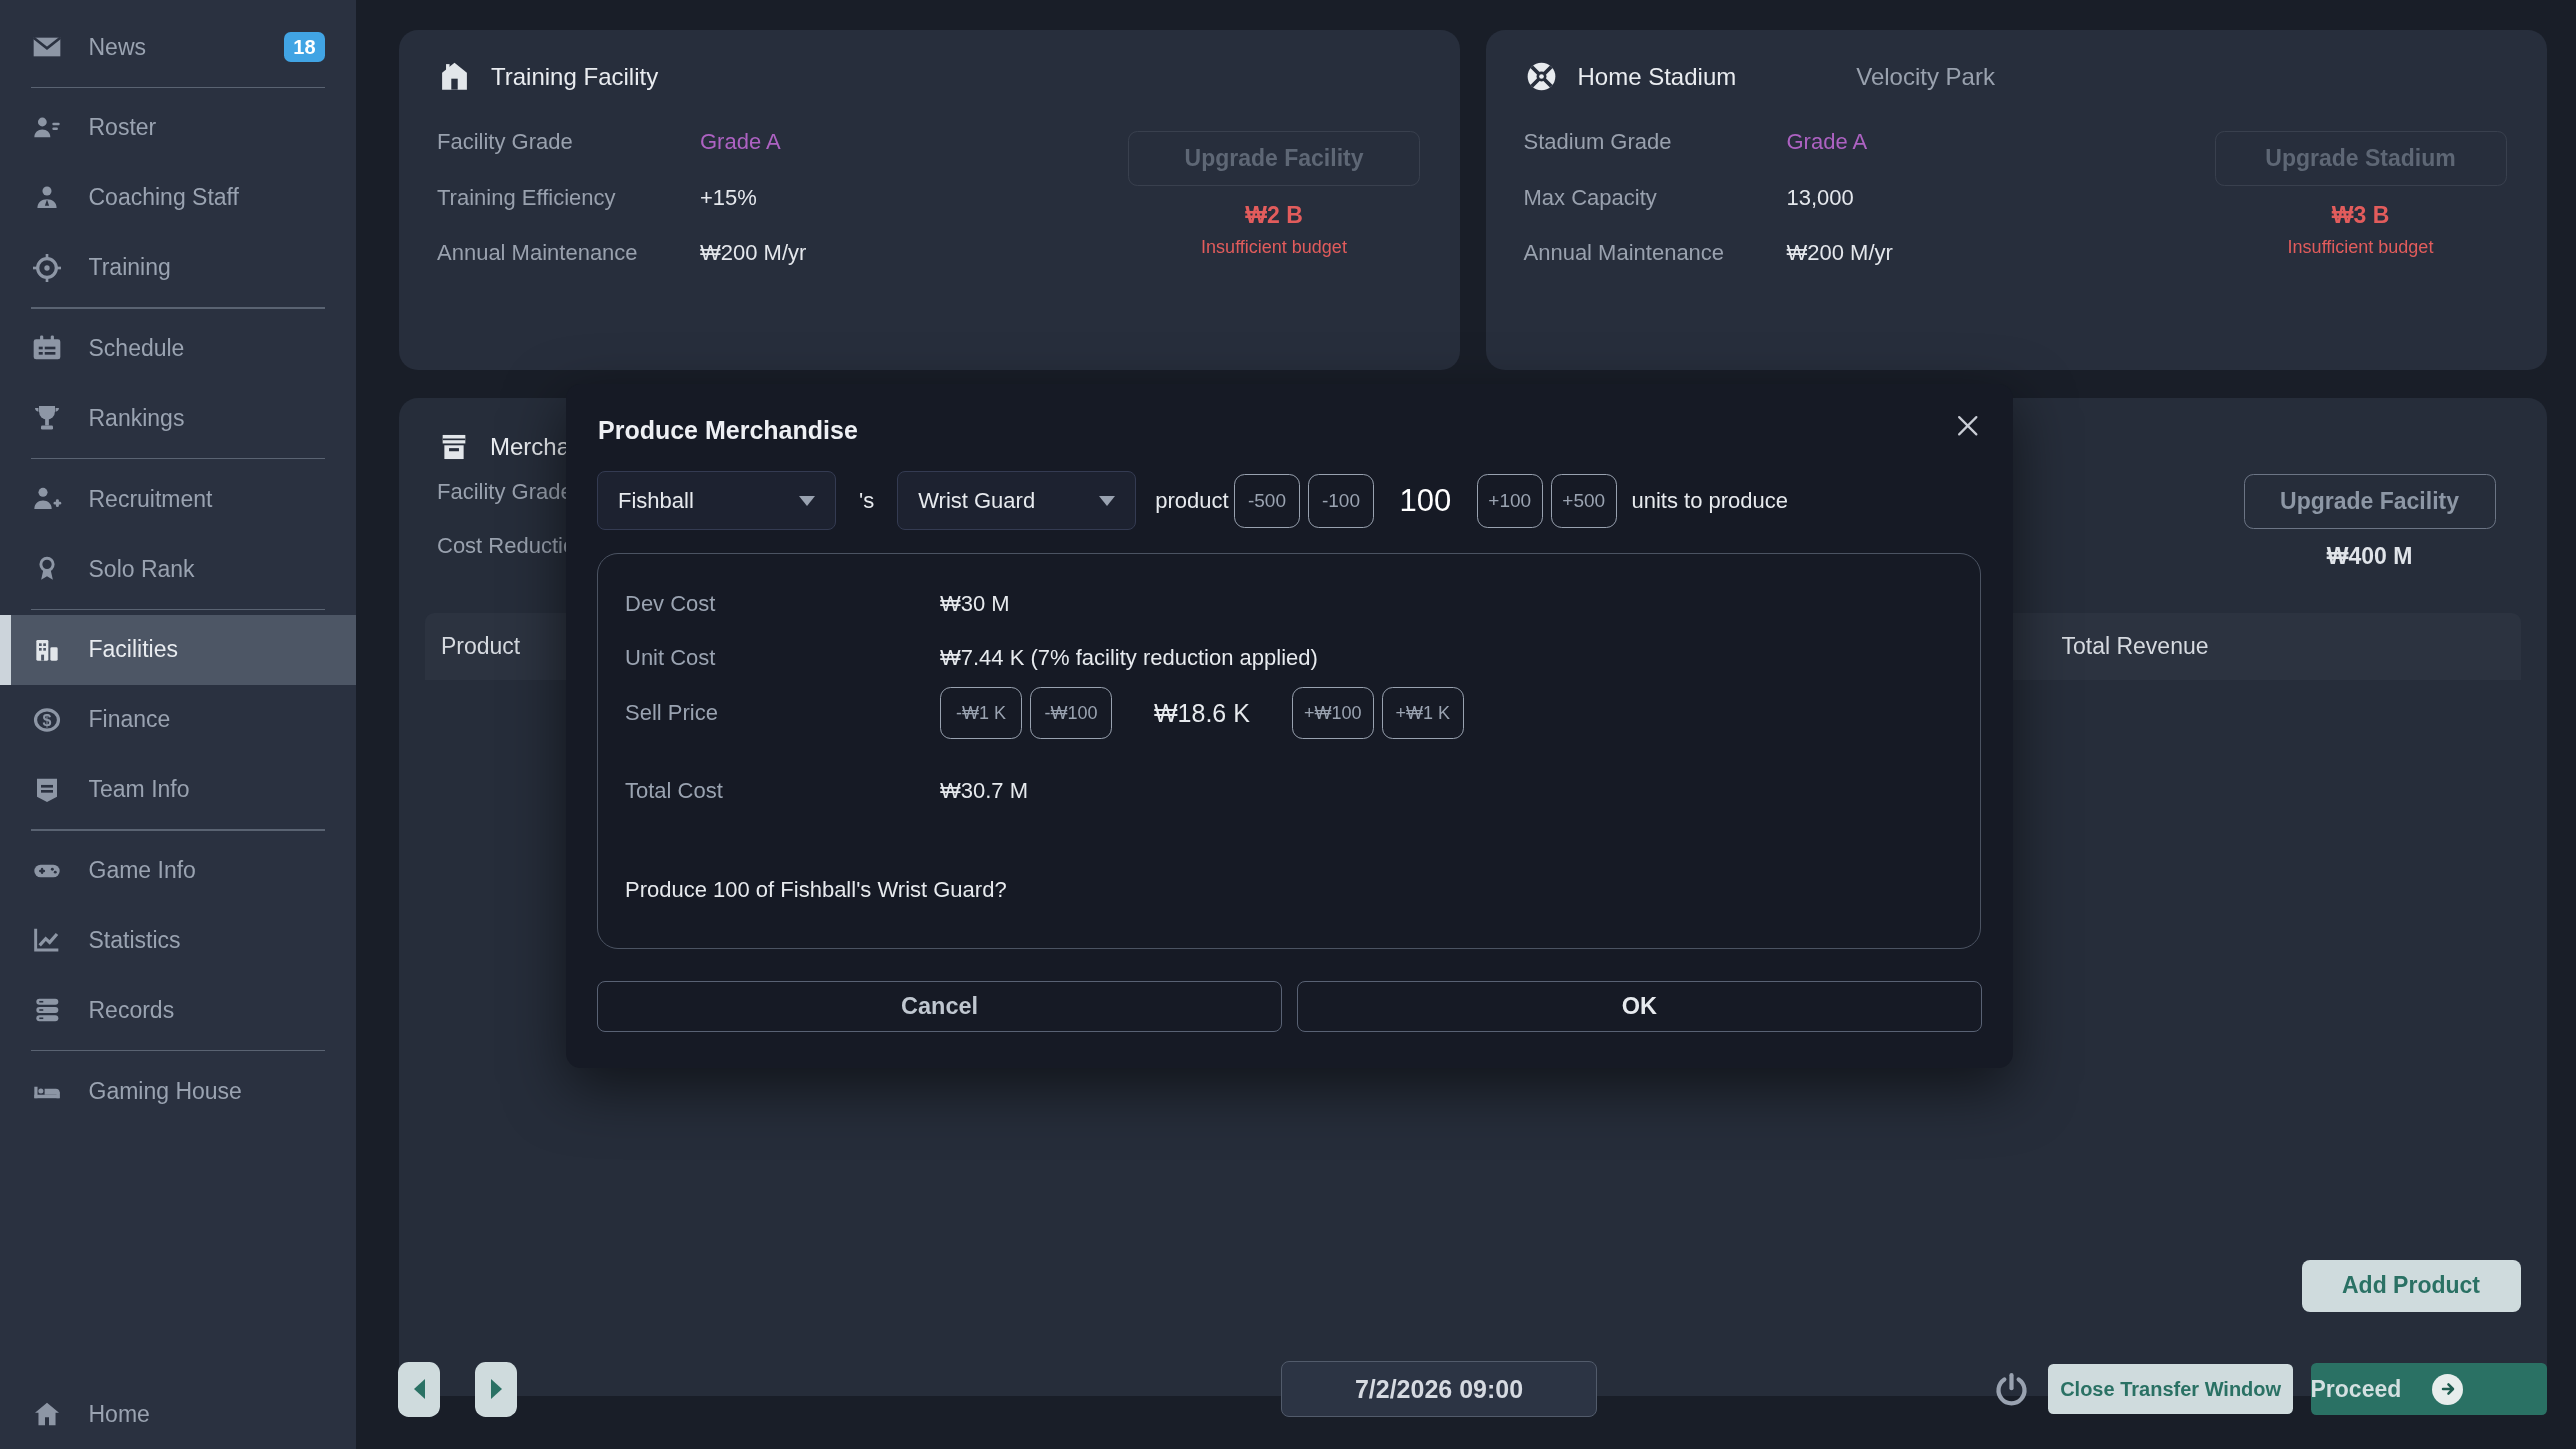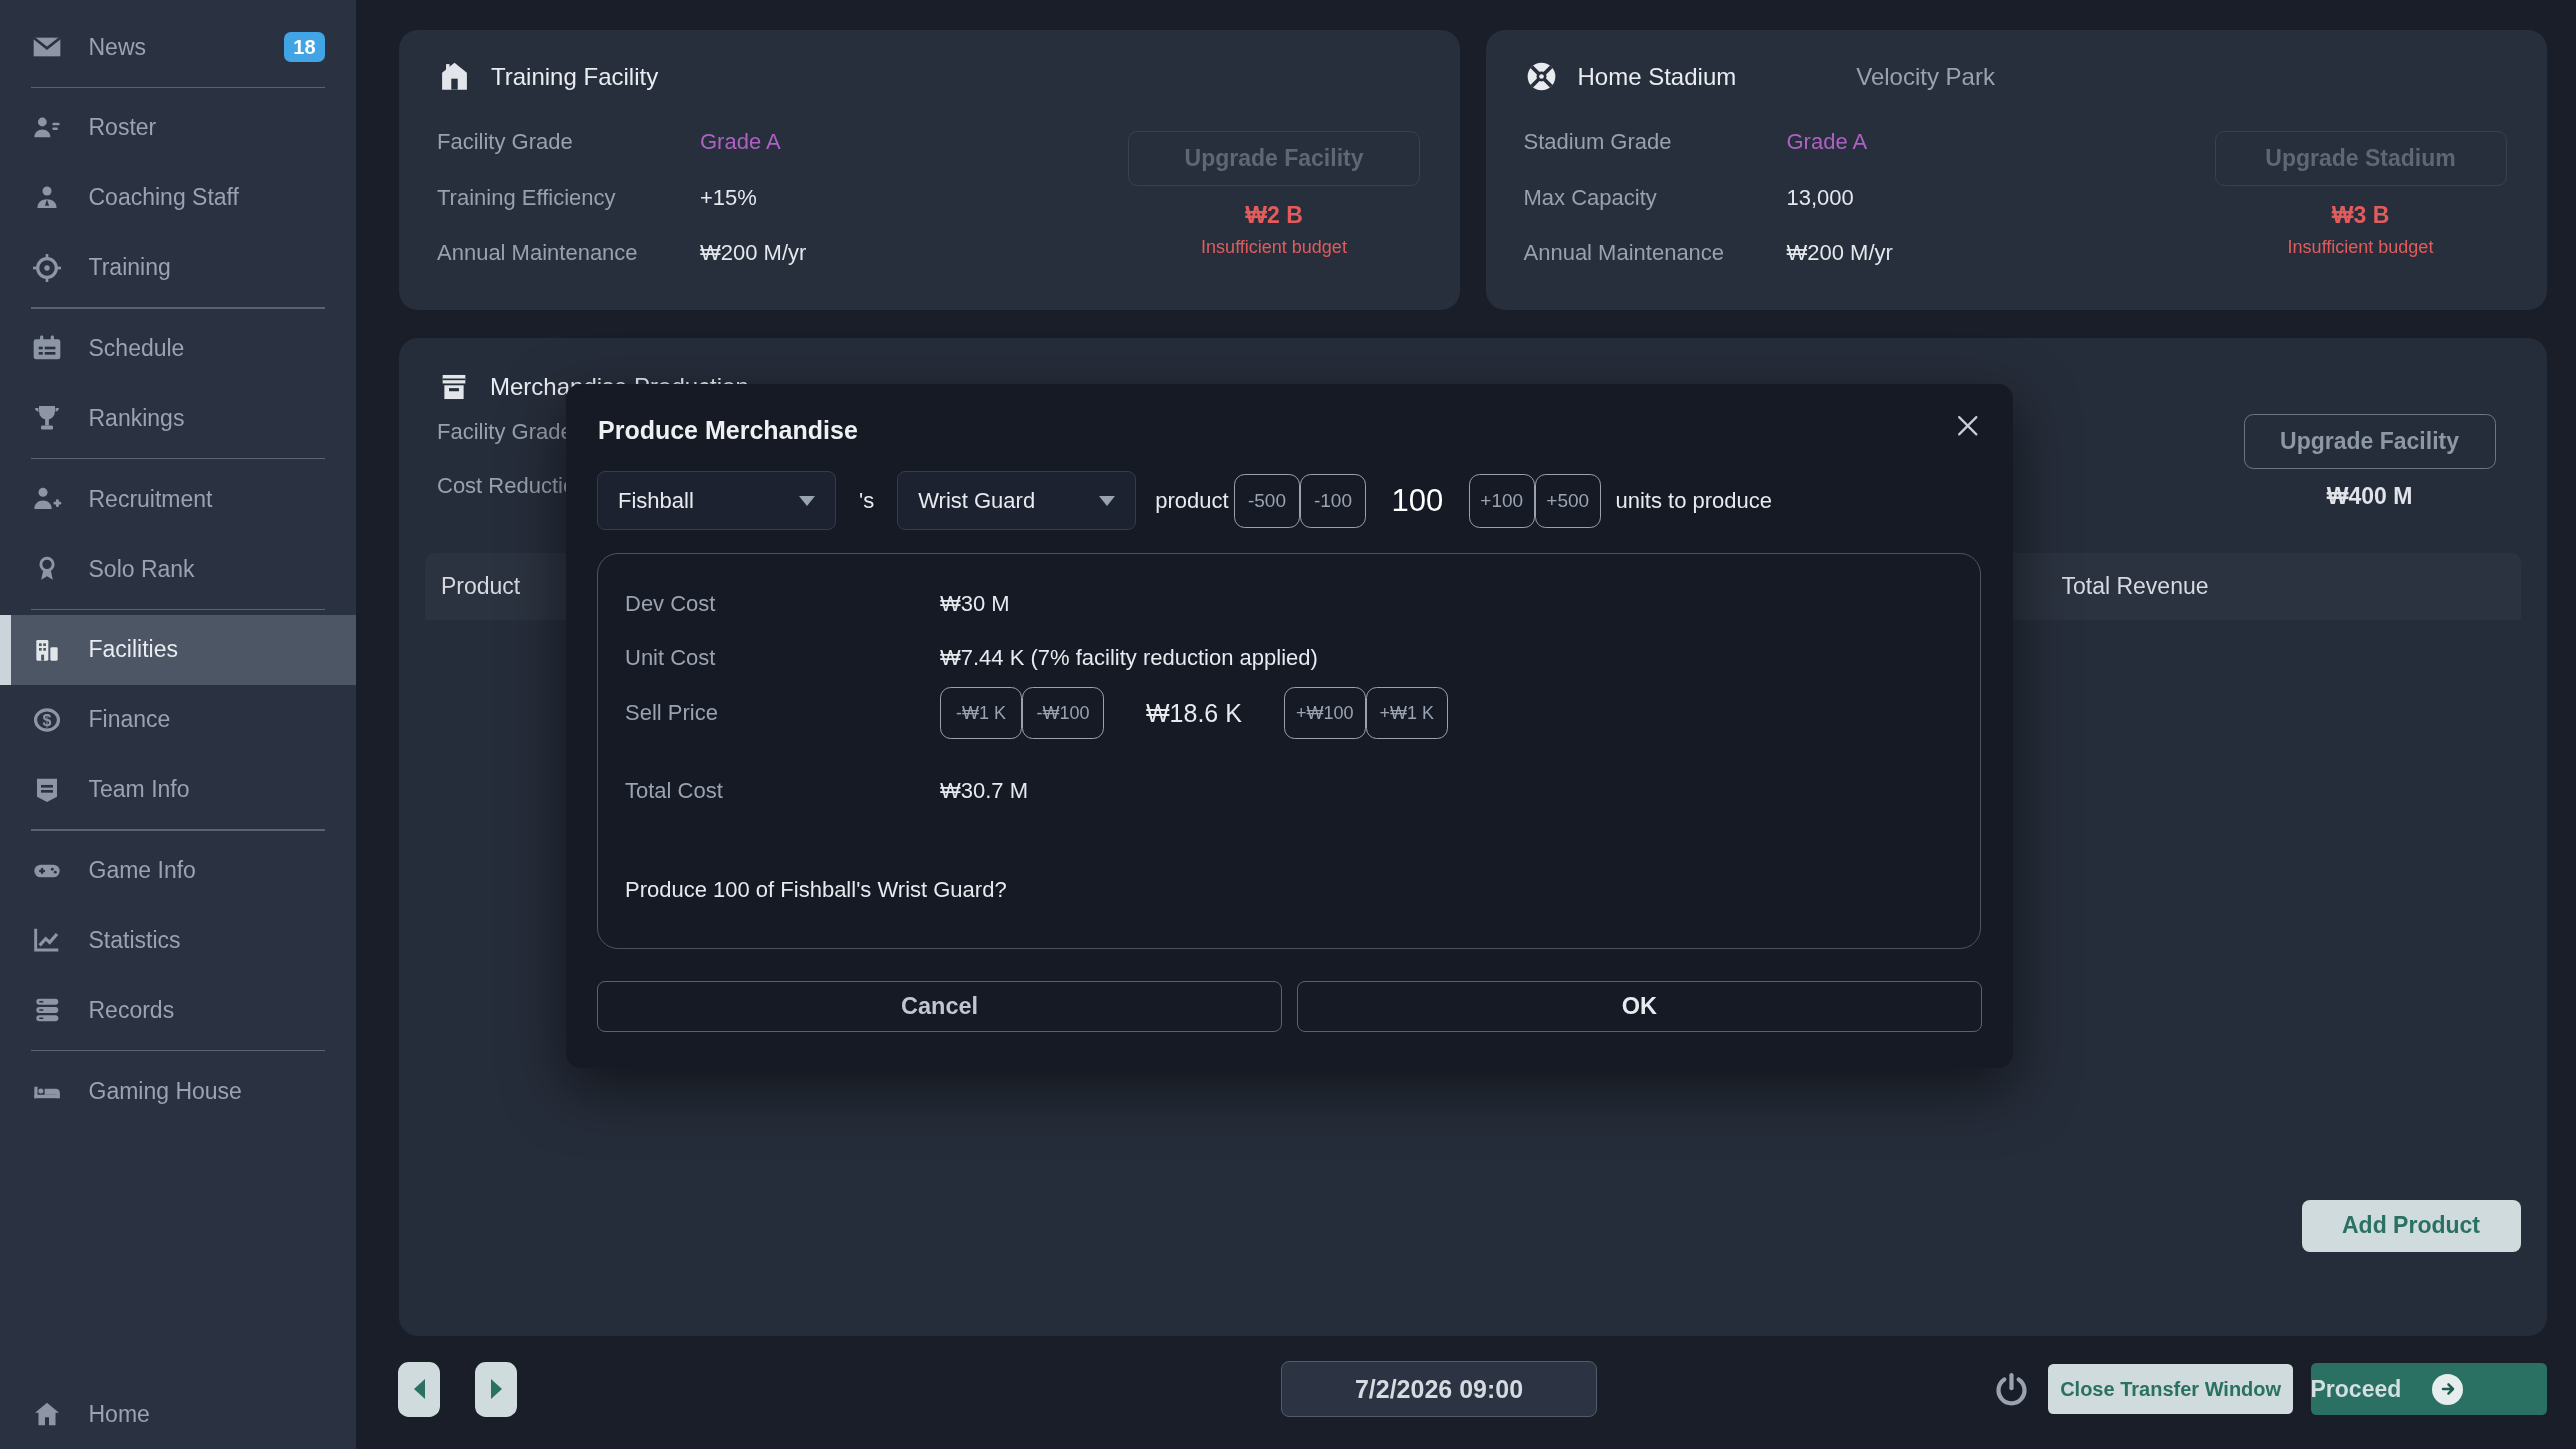--- a/index.html
+++ b/index.html
@@ -18,21 +18,21 @@
   .nav-item.selected{background:#4d5665;color:#e9ecf0;}
   .nav-item.selected .nav-icon{color:#e2e6ea;}
   .nav-item.selected::before{content:"";position:absolute;left:0;top:0;bottom:0;width:10.7px;background:#ccd4db;}
   .badge{margin-left:auto;background:#41a4e4;color:#fff;font-weight:bold;font-size:20px;
     padding:4.7px 9.4px;border-radius:6.7px;line-height:1;}
   .divider{height:1.3px;background:#5a6372;margin:4.7px 31px;flex:0 0 auto;}
   .sidebar-spacer{flex:1;}
   
   .main{position:absolute;left:356px;top:0;right:0;bottom:0;padding:29.5px 29.5px 0 43px;box-sizing:border-box;}
   .cards-row{display:flex;gap:25.5px;}
-  .card{background:#272e3c;border-radius:19px;height:280px;flex:1;padding:29.5px 38px;box-sizing:border-box;position:relative;}
+  .card{background:#272e3c;border-radius:19px;height:340px;flex:1;padding:29.5px 38px;box-sizing:border-box;position:relative;}
   .card-head{display:flex;align-items:center;gap:19px;font-size:24px;color:#e9ecf0;}
   .card-head .hicon{width:35px;height:35px;color:#e2e6ea;display:flex;}
   .card-head .hicon svg{width:35px;height:35px;}
   .card-head .subtitle{margin-left:101px;color:#99a1ae;}
   .kv{margin-top:35px;display:grid;grid-template-columns:263px auto;row-gap:29.5px;font-size:22px;align-items:center;}
   .kv .k{color:#99a1ae;}
   .kv .v{color:#e4e7ec;}
   .kv .v.purple{color:#ad62c2;}
   .action{position:absolute;right:40px;top:101px;width:292px;text-align:center;}
   .btn-outline{width:100%;height:55px;border:1.3px solid #39404e;border-radius:9.4px;background:transparent;
@@ -80,21 +80,21 @@
   .controls-row{position:absolute;top:87px;left:31px;right:31px;height:59px;display:flex;align-items:center;}
   .select{width:239px;height:59px;background:#1d2230;border:1.3px solid #343b52;border-radius:8px;
     display:flex;align-items:center;padding:0 20px;font-size:22px;color:#e7eaee;box-sizing:border-box;cursor:pointer;flex:0 0 auto;}
   .select .caret{margin-left:auto;width:0;height:0;border-left:8px solid transparent;border-right:8px solid transparent;border-top:10px solid #99a2b0;}
   .mword{font-size:22px;color:#e7eaee;}
   .possessive{margin:0 23px;}
   .product-word{margin:0 5.4px 0 19px;}
   .units-word{margin-left:14.8px;}
   .chip{height:54px;min-width:66px;border:1.3px solid #99a2b0;border-radius:10.7px;background:transparent;color:#9aa3b1;
     font-size:19px;display:flex;align-items:center;justify-content:center;padding:0 8px;box-sizing:border-box;cursor:pointer;flex:0 0 auto;}
-  .chip-gap{margin-left:0;}
+  .chip-gap{margin-left:8px;}
   .qty{font-size:31px;color:#ffffff;margin:0 25.5px;}
   .panel{position:absolute;top:169px;left:31px;width:1384px;height:396px;border:1.3px solid #4b5362;border-radius:21px;box-sizing:border-box;}
   .prow{position:absolute;left:27px;right:27px;display:flex;align-items:center;}
   .plabel{width:315px;color:#9aa3b1;font-size:22px;flex:0 0 auto;}
   .pvalue{color:#e7eaee;font-size:22px;}
   .sellchip{height:52px;min-width:82px;font-size:18px;}
   .sell-value{font-size:25px;color:#e7eaee;margin:0 42px;}
   .question{position:absolute;left:27px;top:323px;color:#e7eaee;font-size:22px;}
   .modal-actions{position:absolute;bottom:36px;left:31px;right:31px;display:flex;gap:14.8px;}
   .modal-btn{flex:1;height:51px;border:1.3px solid #596274;border-radius:8px;background:transparent;

